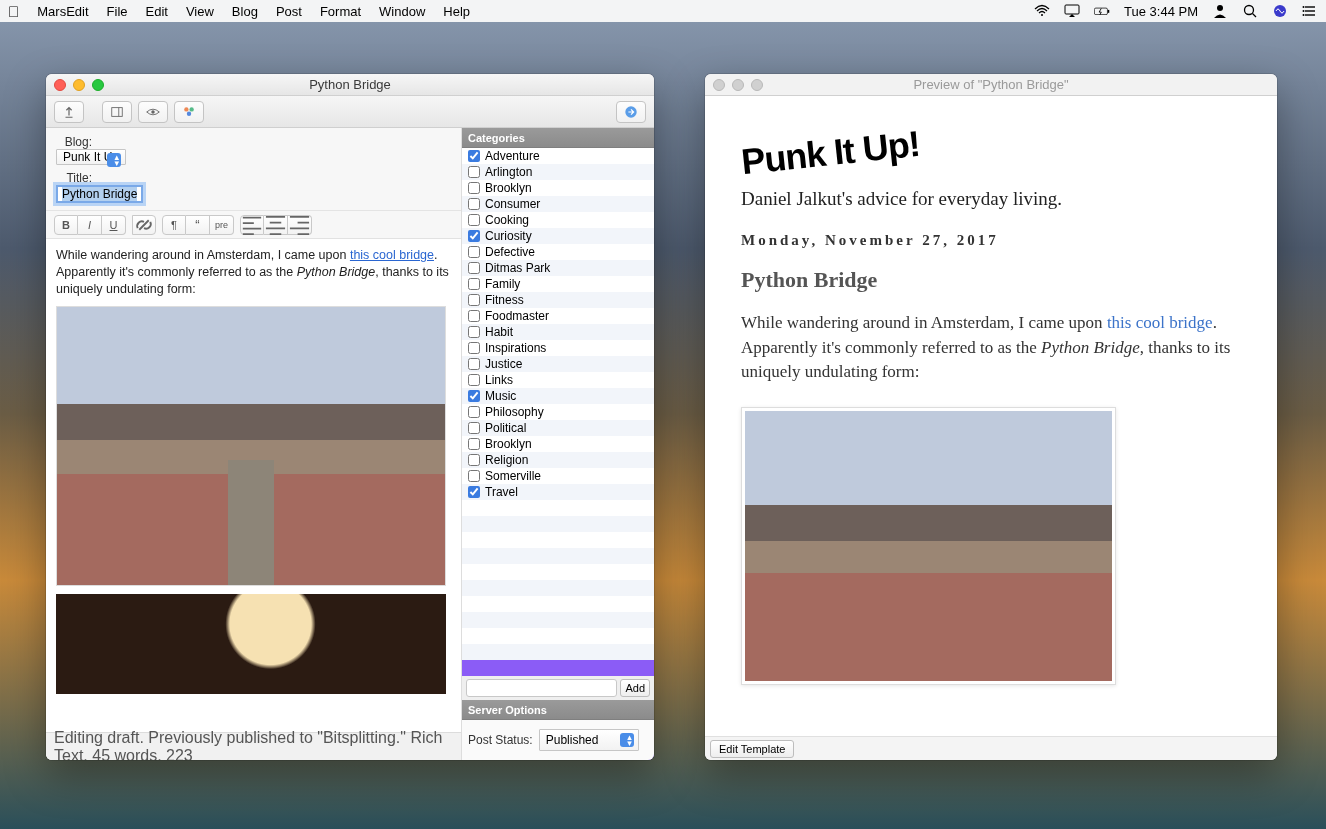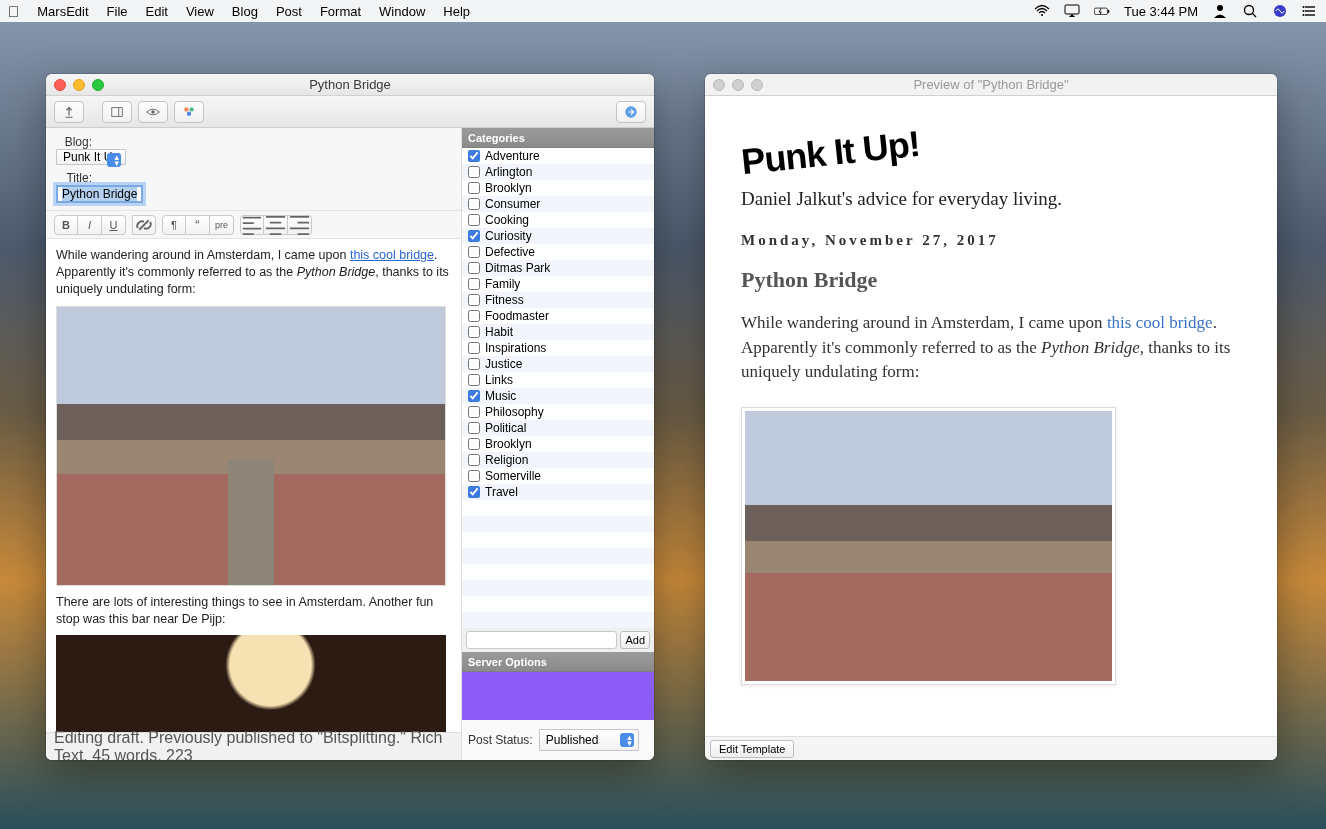--- a/index.html
+++ b/index.html
@@ -140,21 +140,21 @@
   height:16px; display:flex; align-items:center; gap:5px; padding:0 6px;
 }
 .catrow:nth-child(even){ background:#f2f5fa;}
 .catrow:nth-child(odd){ background:#ffffff;}
 .catrow input { width:12px; height:12px; accent-color:#3a7be0;}
 .addrow{
   height:24px; display:flex;align-items:center;gap:3px; padding:3px 4px; background:#efefef;
 }
 .addrow input{ flex:1; height:18px; border:1px solid #c8c8c8; border-radius:3px; padding:0 3px;font-size:11px;}
 .addrow button{ height:18px; border:1px solid #bdbdbd; border-radius:3px; background:linear-gradient(#fff,#eee); font-size:11px; padding:0 4px;}
-.srvopts{ padding:6px; font-size:12px; display:flex; align-items:center; gap:6px; background:#fafafa; height: 40px; margin-top: 48px;}
+.srvopts{ padding:6px; font-size:12px; display:flex; align-items:center; gap:6px; background:#fafafa; height: 40px;}
 .srvopts label{ color:#333;}
 .preview-body { flex:1; background:#fff; padding:20px 36px; overflow:auto; position:relative;}
 .blogname{
   font-family: Arial Black, Arial, sans-serif;
   font-size:36px; font-weight:900;
   transform: rotate(-6deg);
   display:inline-block;
   letter-spacing:-1px;
   margin-top:16px;
 }
@@ -353,21 +353,20 @@
               </svg>
             </div>
         </div>
       </div>
       <div class="content">
         <p>
           <span>While wandering around in Amsterdam, I came upon </span>
           <a>this cool bridge</a><span>. Apparently it's commonly referred to as the </span><em>Python Bridge</em><span>, thanks to its uniquely undulating form:</span>
         </p>
         <div class="img-ph"></div>
-        <p>There are lots of interesting things to see in Amsterdam. Another fun stop was this bar near De Pijp:</p>
         <div class="img-ph2"></div>
       </div>
       <div class="statusbar">
         <span>Editing draft. Previously published to "Bitsplitting." Rich Text. 45 words, 223</span>
       </div>
     </div>
     <div class="editor-right">
       <div class="panel-head">Categories</div>
       <div class="catlist" id="catlist">
           <div class="catrow">

